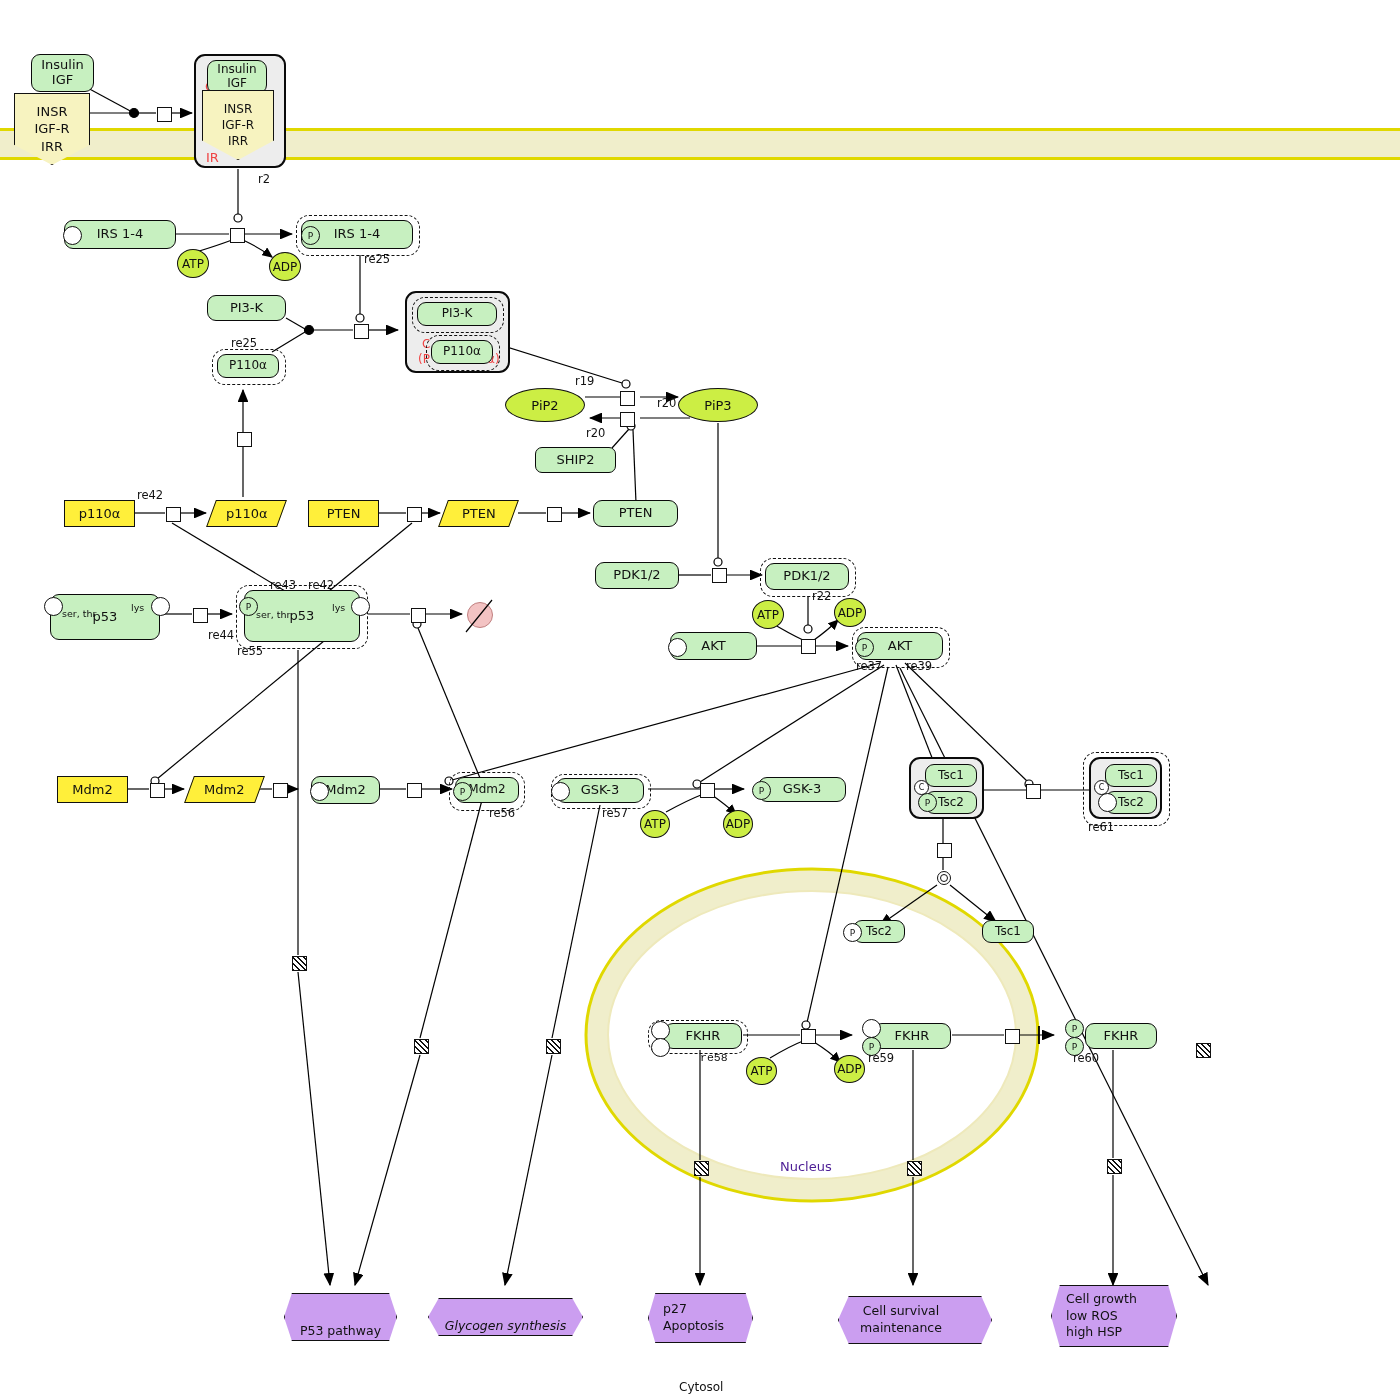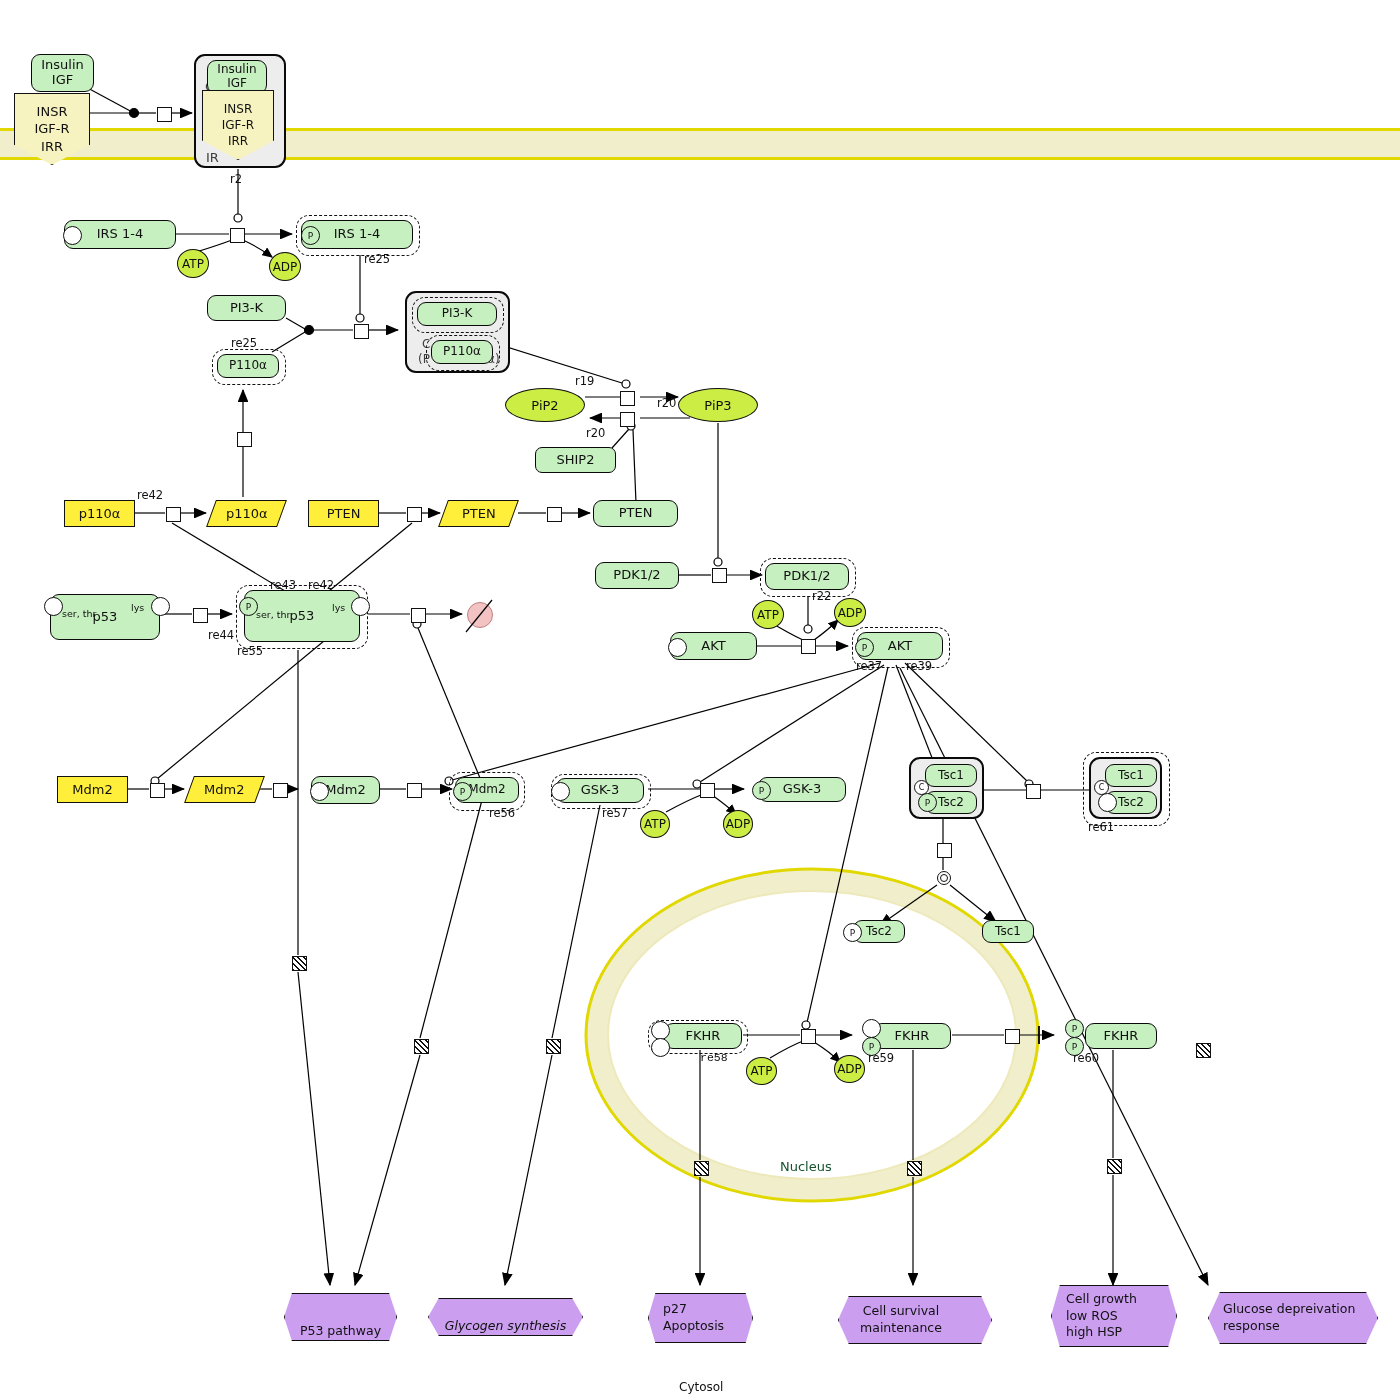--- a/index.html
+++ b/index.html
@@ -55,30 +55,30 @@
 
   
   .sv{position:absolute;width:17px;height:17px;border-radius:50%;background:#c7f0c0;
       border:1.4px solid #111;display:flex;align-items:center;justify-content:center;
       font-size:9px;color:#111;}
   .sv.white{background:#fff;}
   .unitinfo{position:absolute;font-size:9.5px;color:#111;background:transparent;}
 
   
   .lbl{position:absolute;font-size:11.5px;color:#111;white-space:nowrap;}
-  .ghost{position:absolute;font-size:13px;color:#404040;white-space:nowrap;}
+  .ghost{position:absolute;font-size:13px;color:#ef4444;white-space:nowrap;}
 
   
   .sink{position:absolute;width:24px;height:24px;border-radius:50%;
         background:#f3c3c3;border:1.3px solid #c08080;}
 
   
   .membrane{position:absolute;background:#f0eecb;border-top:3px solid #e0d800;
             border-bottom:3px solid #e0d800;}
-  .nucleusTxt{position:absolute;font-size:13px;color:#14532d;}
+  .nucleusTxt{position:absolute;font-size:13px;color:#4c1d95;}
   .cytosolTxt{position:absolute;font-size:12px;color:#111;}
 </style>
 </head>
 <body>
 
 <div id="canvas">
 
   <div class="membrane" style="left:0;top:128px;width:1400px;height:26px;"></div>
 
   <svg class="layer">
@@ -271,21 +271,21 @@
   <div class="ghost" style="left:206px;top:150px;">IR</div>
   <div class="node macro" style="left:207px;top:60px;width:60px;height:34px;flex-direction:column;font-size:12px;">
     <span>Insulin</span>
     <span>IGF</span>
   </div>
   <div class="node receptor" style="left:202px;top:90px;width:72px;height:70px;flex-direction:column;font-size:12px;">
     <span>INSR</span>
     <span>IGF-R</span>
     <span>IRR</span>
   </div>
-  <div class="lbl" style="left:230px;top:172px;">r2</div>
+  <div class="lbl" style="left:258px;top:172px;">r2</div>
 
   <div class="node macro" style="left:64px;top:220px;width:112px;height:29px;">
       <span>IRS 1-4</span>
     </div>
   <div class="sv white" style="left:63px;top:226px;"></div>
 
   <div class="proc" style="left:230px;top:228px;"></div>
   <div class="node chem" style="left:177px;top:249px;width:32px;height:29px;">
       <span>ATP</span>
     </div>
@@ -579,20 +579,16 @@
     <div class="ptxt">Cell survival</div>
     <div class="ptxt">maintenance</div>
   </div>
 
   <div class="node pheno" style="left:1051px;top:1285px;width:126px;height:62px;flex-direction:column;align-items:flex-start;">
     <div class="ptxt">Cell growth</div>
     <div class="ptxt">low ROS</div>
     <div class="ptxt">high HSP</div>
   </div>
 
-  <div class="node pheno" style="left:1208px;top:1292px;width:170px;height:52px;flex-direction:column;align-items:flex-start;">
-    <div class="ptxt">Glucose depreivation</div>
-    <div class="ptxt">response</div>
-  </div>
 
   <div class="cytosolTxt" style="left:679px;top:1380px;">Cytosol</div>
 
 </div>
 
 </body></html>

